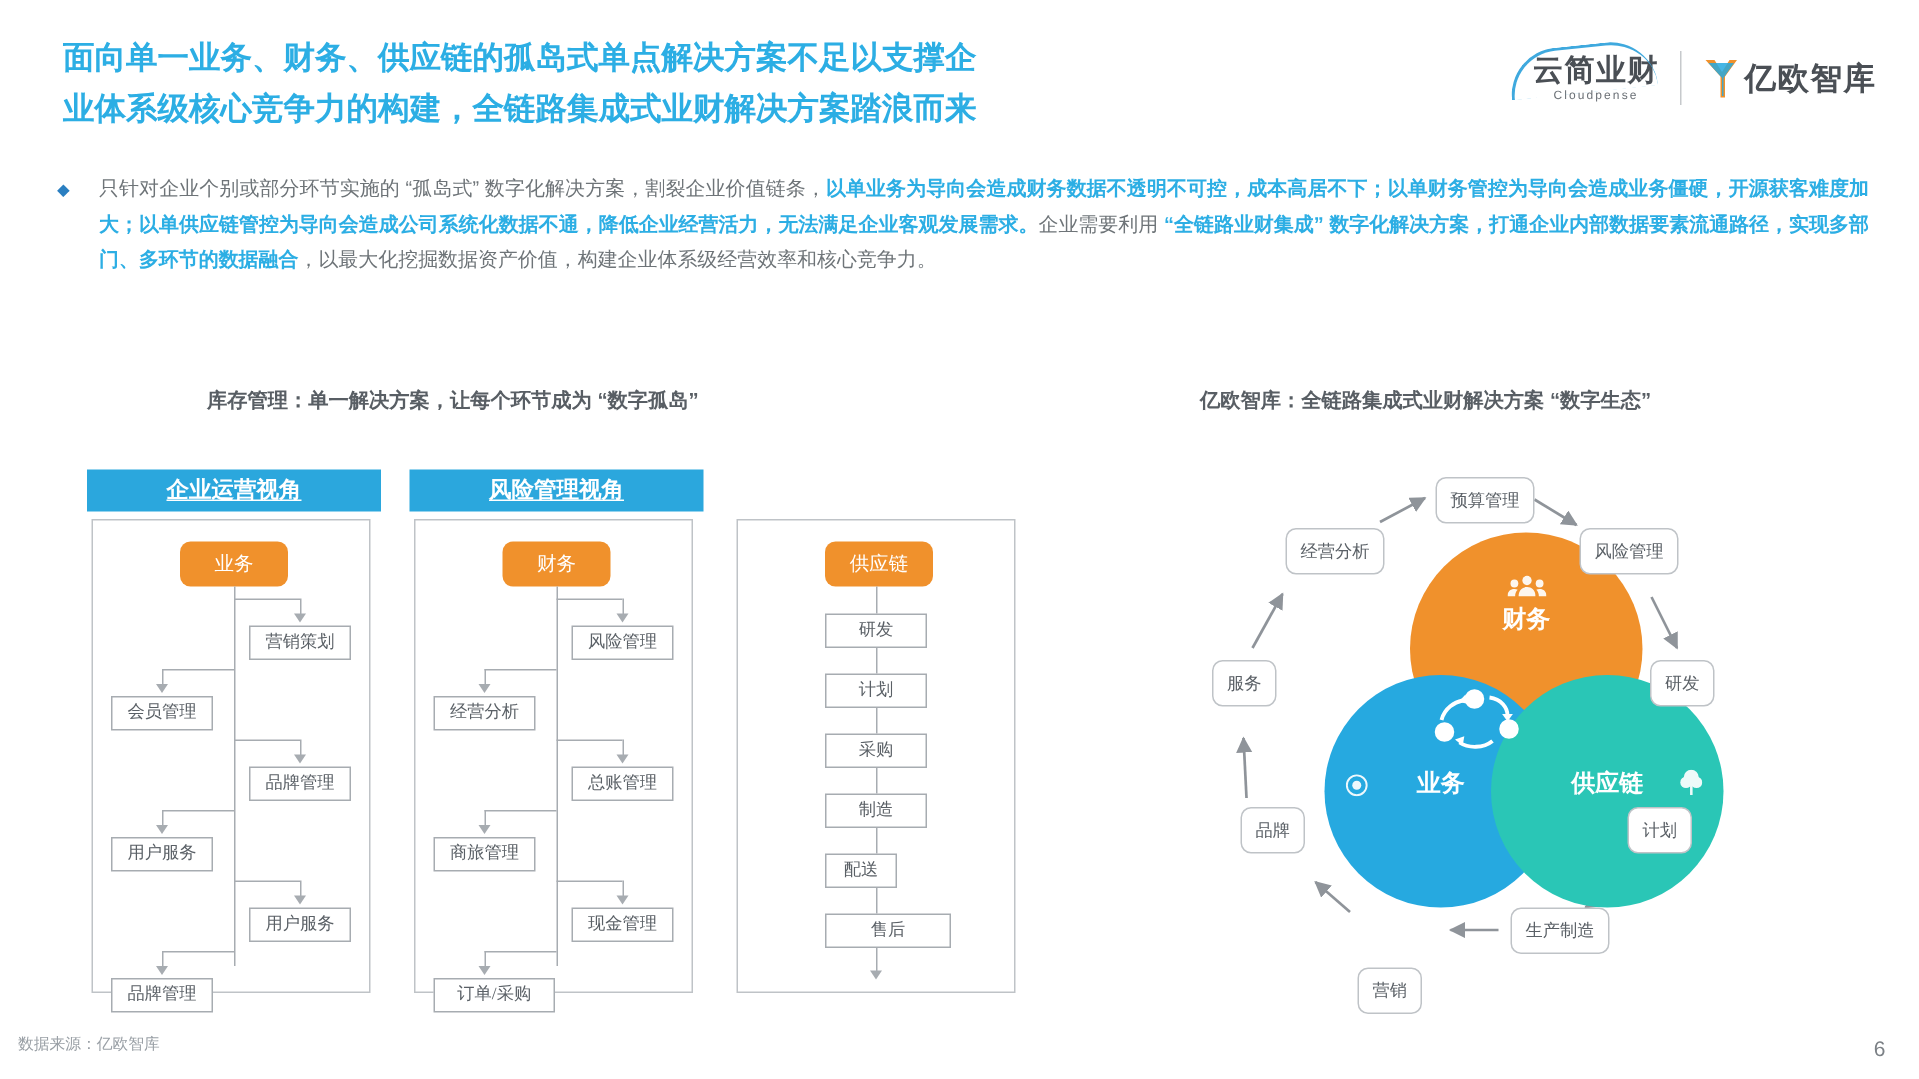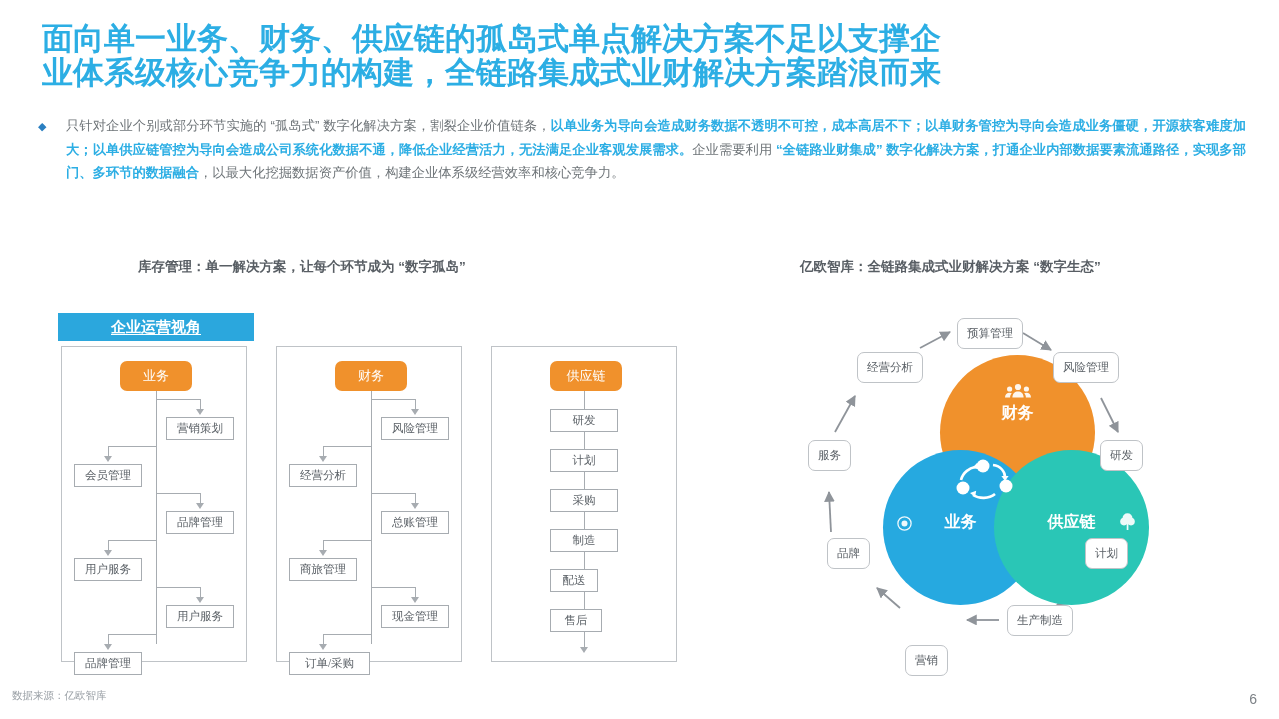--- a/index.html
+++ b/index.html
@@ -7,21 +7,21 @@
     width:1279px;height:719px;
     background:#ffffff;
     font-family:"Liberation Sans","DejaVu Sans",sans-serif;
     overflow:hidden;
     position:relative;
   }
   
   #header{position:absolute;left:0;top:0;width:1279px;height:100px;}
   #page-title{
     position:absolute;left:42px;top:22px;width:930px;
-    font-size:31px;line-height:34px;font-weight:bold;
+    font-size:21px;line-height:34px;font-weight:bold;
     color:#2CAEE4;letter-spacing:0px;
   }
   #page-title .line{display:block;white-space:nowrap;}
   #logo-wrap{position:absolute;right:28px;top:24px;height:56px;display:flex;align-items:center;gap:14px;}
   #logo-cloudpense{position:relative;display:flex;flex-direction:column;align-items:center;}
   #logo-cloudpense .cn{font-size:20px;font-weight:bold;color:#4A4F55;letter-spacing:1px;line-height:22px;}
   #logo-cloudpense .en{font-size:8px;color:#6B7076;letter-spacing:1.4px;margin-top:1px;}
   #logo-cloudpense .cloud-arc{position:absolute;left:-16px;top:-6px;width:96px;height:30px;
      border:2px solid #3FA9DE;border-bottom:none;border-right:none;
      border-radius:48px 48px 0 0;transform:rotate(-6deg);}
@@ -90,20 +90,37 @@
 </style>
 </head>
 <body>
 
 <div id="header">
   <div id="page-title">
     <span class="line">面向单一业务、财务、供应链的孤岛式单点解决方案不足以支撑企</span>
     <span class="line">业体系级核心竞争力的构建，全链路集成式业财解决方案踏浪而来</span>
   </div>
 
+  <div id="logo-wrap">
+    <div id="logo-cloudpense">
+      <div class="cloud-arc"></div>
+      <div class="cn">云简业财</div>
+      <div class="en">Cloudpense</div>
+    </div>
+    <div id="logo-divider"></div>
+    <div id="logo-yiou">
+      <span class="mark">
+        <svg width="24" height="30" viewBox="0 0 24 30">
+          <path d="M2 3 L12 14 L12 28 L15 28 L15 14 L23 3 L18 3 L13 11 L8 3 Z" fill="#F0912C"></path>
+          <path d="M4 5 L13 15 L13 27 L14 27 L14 15 L21 5 Z" fill="#26A9E0" opacity=".85"></path>
+        </svg>
+      </span>
+      <span class="cn">亿欧智库</span>
+    </div>
+  </div>
 </div>
 
 <div id="intro">
   <span class="bullet">◆</span>
   <div class="body" id="intro-body"><span>只针对企业个别或部分环节实施的 “孤岛式” 数字化解决方案，割裂企业价值链条，</span><b>以单业务为导向会造成财务数据不透明不可控，成本高居不下；以单财务管控为导向会造成业务僵硬，开源获客难度加大；以单供应链管控为导向会造成公司系统化数据不通，降低企业经营活力，无法满足企业客观发展需求。</b><span>企业需要利用 </span><b>“全链路业财集成” 数字化解决方案，打通企业内部数据要素流通路径，实现多部门、多环节的数据融合</b><span>，以最大化挖掘数据资产价值，构建企业体系级经营效率和核心竞争力。</span></div>
 </div>
 
 <div class="section-caption" id="caption-left">库存管理：单一解决方案，让每个环节成为 “数字孤岛”</div>
 <div class="section-caption" id="caption-right">亿欧智库：全链路集成式业财解决方案 “数字生态”</div>
 
@@ -133,20 +150,21 @@
         <div class="line-h" style="left: 94px; top: 240px; width: 44px;"></div>
         <div class="line-v" style="left: 138px; top: 240px; height: 11px;"></div>
         <div class="arrow-d" style="left: 134px; top: 250px;"></div>
         <div class="node" style="left: 12px; top: 305px; width: 68px;">品牌管理</div>
         <div class="line-h" style="left: 46px; top: 287px; width: 48px;"></div>
         <div class="line-v" style="left: 46px; top: 287px; height: 11px;"></div>
         <div class="arrow-d" style="left: 42px; top: 297px;"></div>
       </div>
     </div>
     <div class="panel" style="left: 215px;">
+      <div class="panel-title">风险管理视角</div>
       <div class="panel-body">
         <div class="node head" style="left: 58px; top: 14px; width: 72px;">财务</div>
         <div class="line-v" style="left: 94px; top: 44px; height: 253px;"></div>
         <div class="node" style="left: 104px; top: 70px; width: 68px;">风险管理</div>
         <div class="line-h" style="left: 94px; top: 52px; width: 44px;"></div>
         <div class="line-v" style="left: 138px; top: 52px; height: 11px;"></div>
         <div class="arrow-d" style="left: 134px; top: 62px;"></div>
         <div class="node" style="left: 12px; top: 117px; width: 68px;">经营分析</div>
         <div class="line-h" style="left: 46px; top: 99px; width: 48px;"></div>
         <div class="line-v" style="left: 46px; top: 99px; height: 11px;"></div>
@@ -175,21 +193,21 @@
         <div class="node" style="left: 58px; top: 62px; width: 68px;">研发</div>
         <div class="line-v" style="left: 92px; top: 44px; height: 18px;"></div>
         <div class="node" style="left: 58px; top: 102px; width: 68px;">计划</div>
         <div class="line-v" style="left: 92px; top: 85px; height: 17px;"></div>
         <div class="node" style="left: 58px; top: 142px; width: 68px;">采购</div>
         <div class="line-v" style="left: 92px; top: 125px; height: 17px;"></div>
         <div class="node" style="left: 58px; top: 182px; width: 68px;">制造</div>
         <div class="line-v" style="left: 92px; top: 165px; height: 17px;"></div>
         <div class="node" style="left: 58px; top: 222px; width: 48px;">配送</div>
         <div class="line-v" style="left: 92px; top: 205px; height: 17px;"></div>
-        <div class="node" style="left: 58px; top: 262px; width: 52px; font-family: Liberation Serif, serif;">售后</div>
+        <div class="node" style="left: 58px; top: 262px; width: 84px; font-family: Liberation Serif, serif;">售后</div>
         <div class="line-v" style="left: 92px; top: 245px; height: 17px;"></div>
         <div class="line-v" style="left: 92px; top: 285px; height: 16px;"></div>
         <div class="arrow-d" style="left: 88px; top: 300px;"></div>
       </div>
     </div>
   </div>
 
 <div id="eco">
     <svg width="465" height="370" style="position: absolute; left: 0px; top: 0px;">
       <defs>

